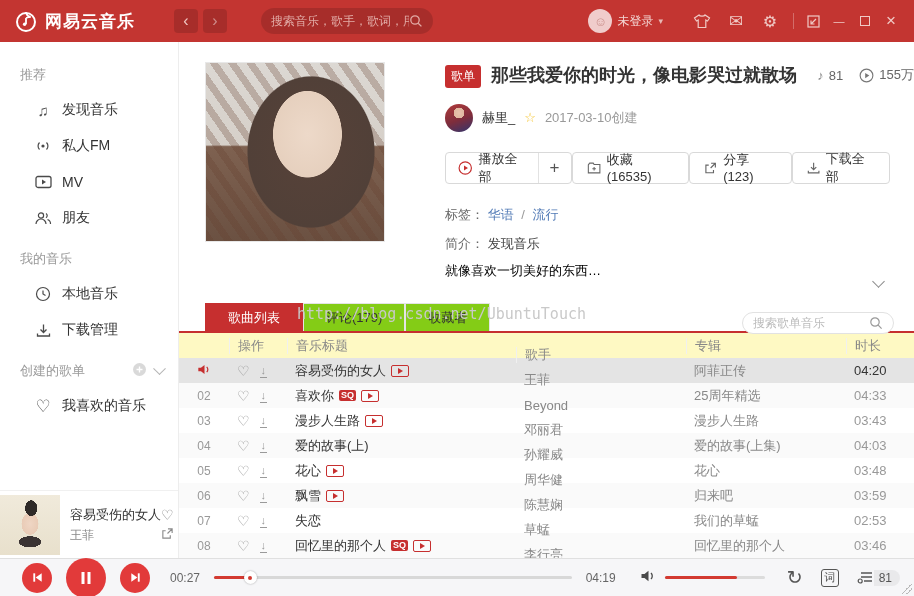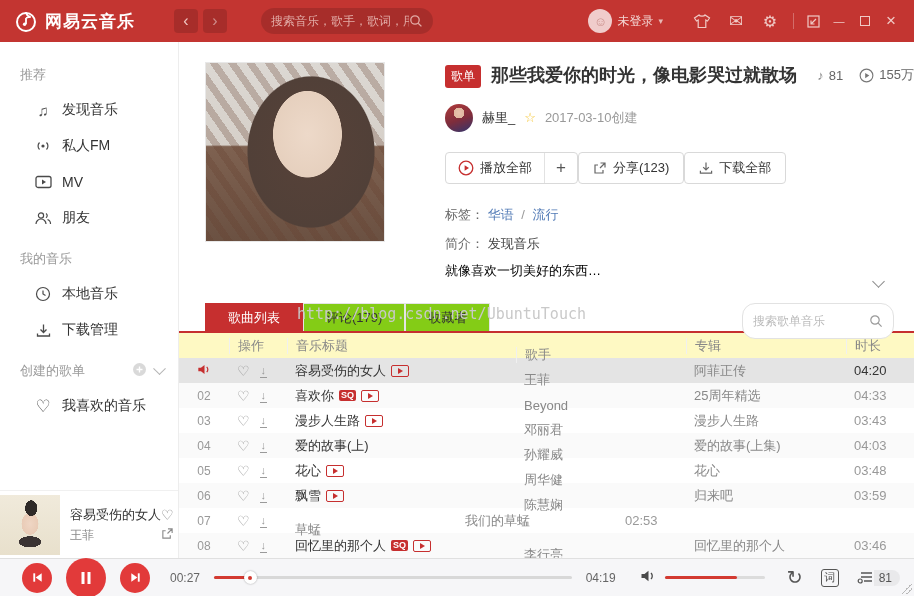--- a/index.html
+++ b/index.html
@@ -84,21 +84,21 @@
   .intro-line2 { margin-top:9px; color:#000000; }
   .collapse-chevron { position:absolute; right:26px; top:232px; width:14px; height:14px; cursor:pointer; }
   .chev { display:inline-block; width:9px; height:9px; border-right:1.5px solid #888; border-bottom:1.5px solid #888; transform:rotate(45deg); }
 
   
   .tabs-row { position:relative; height:30px; margin-top:19px; border-bottom:2px solid #C62F2F; display:flex; align-items:flex-end; }
   .tab { height:28px; padding:0 22px; display:flex; align-items:center; font-size:13px; background:#84cc16; border:1px solid #E4E4E4; border-bottom:none; color:#333; cursor:pointer; }
   .tab.first { margin-left:26px; }
   .tab.active { background:#C62F2F; color:#fff; border-color:#C62F2F; }
   .watermark { position:absolute; left:118px; top:2px; color:#C9C9C9; font-family:"DejaVu Sans Mono",monospace; font-size:15px; pointer-events:none; }
-  .song-search { position:absolute; right:20px; top:0px; width:152px; height:36px; border:1px solid #E2E2E2; border-radius:13px; display:flex; align-items:center; padding:0 10px; background:#fff; }
+  .song-search { position:absolute; right:20px; top:9px; width:152px; height:22px; border:1px solid #E2E2E2; border-radius:13px; display:flex; align-items:center; padding:0 10px; background:#fff; }
   .song-search input { flex:1; border:none; outline:none; font-size:12px; color:#666; width:110px; font-family:inherit; }
   .song-search input::placeholder { color:#BBB; }
 
   
   .thead { display:flex; height:25px; align-items:center; color:#888; font-size:13px; background:#fef9c3; }
   .thead span { border-left:1px solid #F0F0F0; height:16px; line-height:16px; padding-left:8px; }
   .thead .c-num { border-left:none; }
   .c-num { width:50px; flex:none; text-align:center; }
   .c-ops { width:58px; flex:none; }
   .c-title { flex:1; }
@@ -333,20 +333,27 @@
                   <circle cx="8" cy="8" r="6.8" fill="none" stroke="#C62F2F" stroke-width="1.3"></circle>
                   <path d="M6.6 5.2 L11 8 L6.6 10.8 Z" fill="#C62F2F"></path>
                 </svg>
               <span>播放全部</span>
             </div>
             <div class="half plus">
                 <span>+</span>
               </div>
           </div>
           <div class="btn">
+            <svg width="15" height="14" viewBox="0 0 16 14">
+                <path d="M1.5 3.5 L3 1.5 H7 L8 3 H14.5 V12.5 H1.5 Z" fill="none" stroke="#666" stroke-width="1.2"></path>
+                <path d="M8 5.8 v4 M6 7.8 h4" stroke="#666" stroke-width="1.2"></path>
+              </svg>
+            <span>收藏(16535)</span>
+          </div>
+          <div class="btn">
             <svg width="14" height="14" viewBox="0 0 14 14">
                 <path d="M5 4 H2 V12 H10 V9" fill="none" stroke="#666" stroke-width="1.2"></path>
                 <path d="M7.5 2 H12 V6.5 M12 2 L7 7" fill="none" stroke="#666" stroke-width="1.2"></path>
               </svg>
             <span>分享(123)</span>
           </div>
           <div class="btn">
             <svg width="14" height="14" viewBox="0 0 15 15">
                 <path d="M7.5 1.5 V9 M4.5 6.5 L7.5 9.5 L10.5 6.5" fill="none" stroke="#666" stroke-width="1.3"></path>
                 <path d="M1.5 10.5 V13 H13.5 V10.5" fill="none" stroke="#666" stroke-width="1.3"></path>
@@ -478,20 +485,23 @@
           <span class="c-artist">陈慧娴</span>
           <span class="c-album">归来吧</span>
           <span class="c-dur">03:59</span>
         </div>
         <div class="trow">
           <span class="c-num">07</span>
           <span class="c-ops">
             <span class="op-ico">♡</span>
             <span class="dl-ico">↓</span>
           </span>
+          <span class="c-title">
+            <span>失恋</span>
+          </span>
           <span class="c-artist">草蜢</span>
           <span class="c-album">我们的草蜢</span>
           <span class="c-dur">02:53</span>
         </div>
         <div class="trow alt">
           <span class="c-num">08</span>
           <span class="c-ops">
             <span class="op-ico">♡</span>
             <span class="dl-ico">↓</span>
           </span>

